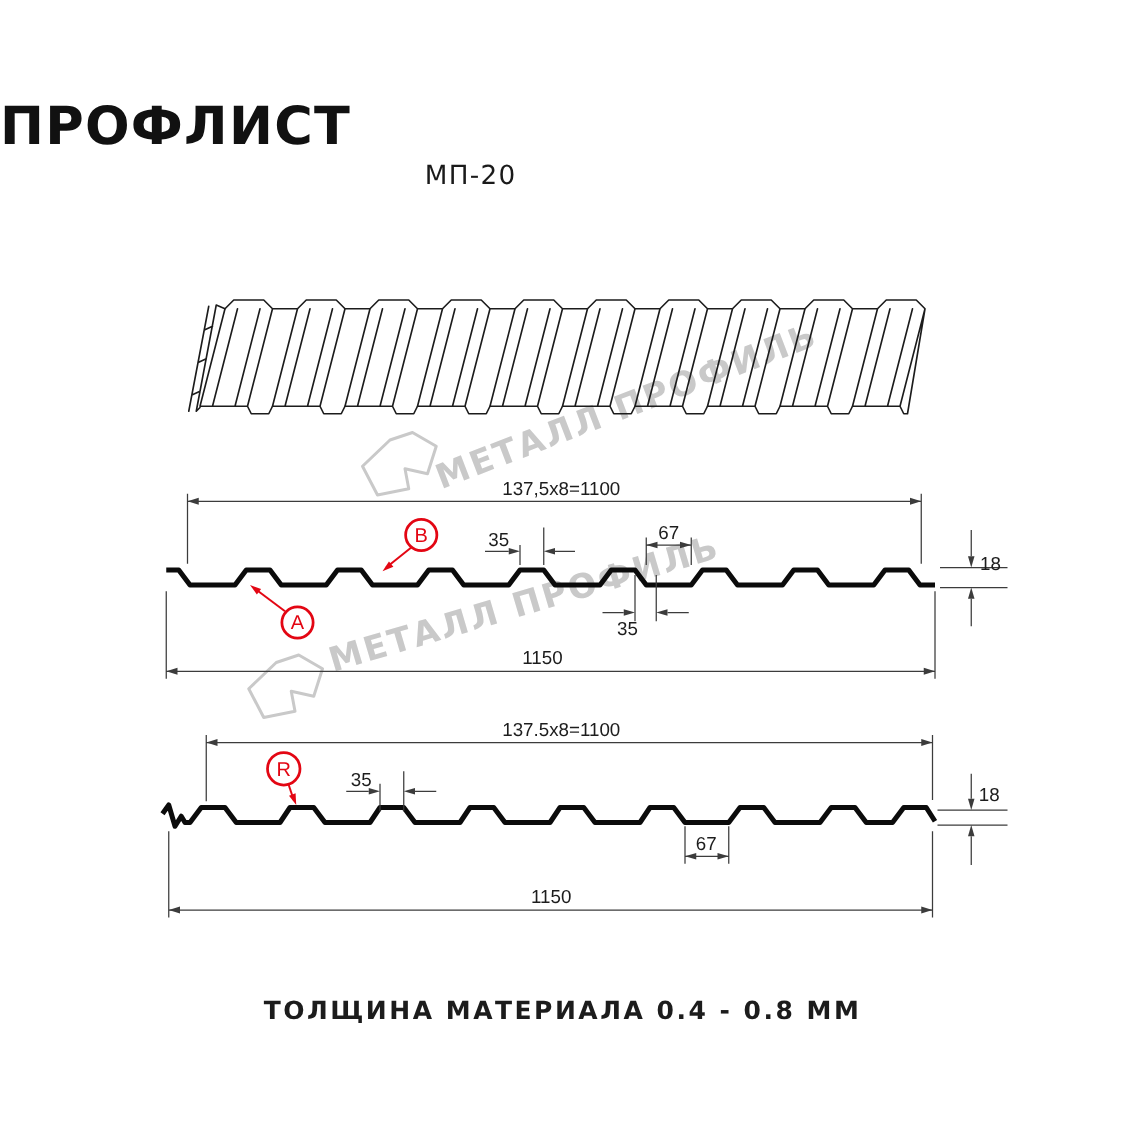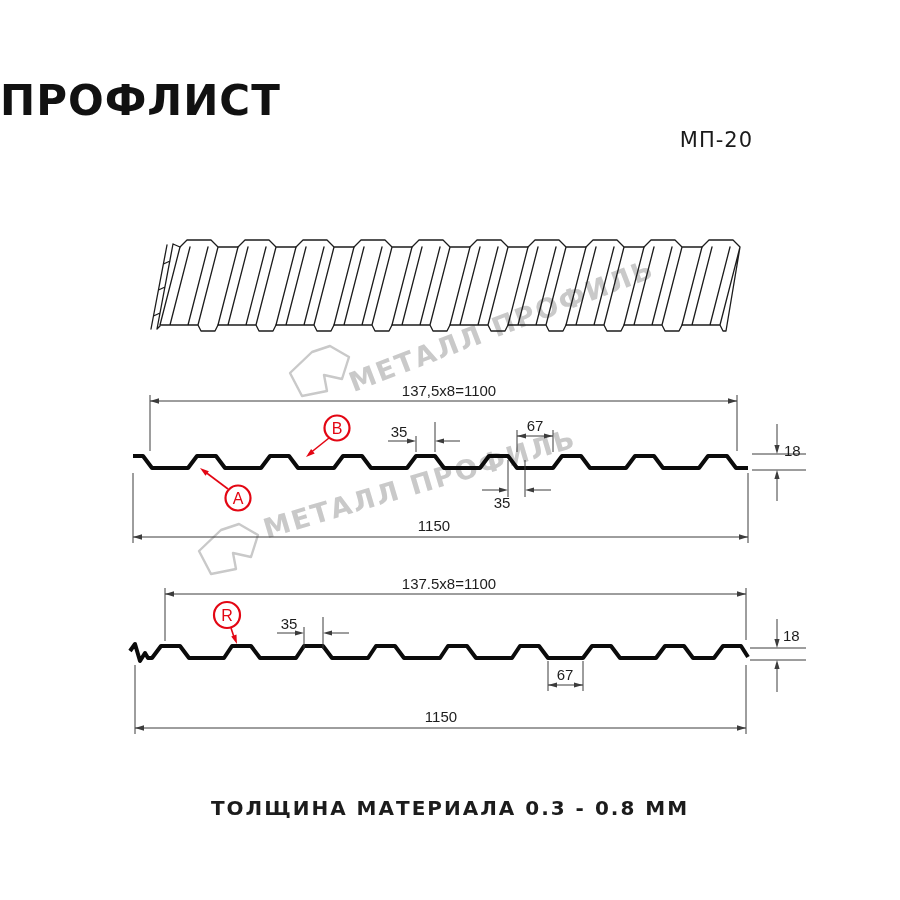--- a/index.html
+++ b/index.html
@@ -1,21 +1,21 @@
 <!DOCTYPE html>
 <html><head>
 <meta charset="utf-8">
 <style>
   html,body{margin:0;padding:0;background:#fff;}
   #page{position:relative;width:900px;height:900px;background:#ffffff;overflow:hidden;
         font-family:"Liberation Sans", sans-serif;}
   .title{position:absolute;left:0;top:76px;width:900px;text-align:left;
          font-family:"DejaVu Sans", sans-serif;font-weight:800;font-size:42px;
          letter-spacing:1px;color:#111;}
-  .subtitle{position:absolute;left:0;top:128px;width:753px;text-align:right;
+  .subtitle{position:absolute;left:0;top:128px;width:753px;text-align:center;
          font-family:"DejaVu Sans", sans-serif;font-weight:500;font-size:21px;
          letter-spacing:1px;color:#1a1a1a;}
   .footer{position:absolute;left:0;top:796px;width:900px;text-align:center;
          font-family:"DejaVu Sans", sans-serif;font-weight:600;font-size:20px;
          letter-spacing:2px;color:#1c1c1c;}
   .wm-text{position:absolute;white-space:nowrap;color:#c9c9c9;
          font-family:"DejaVu Sans", sans-serif;font-weight:700;font-size:27px;
          letter-spacing:2px;z-index:1;}
   #wm1-text{left:350px;top:368px;transform:rotate(-21deg);transform-origin:left center;}
   #wm2-text{left:264px;top:514px;transform:rotate(-16.5deg);transform-origin:left center;}
@@ -146,14 +146,14 @@
       <polygon class="ah" points="746,728 737,725.2 737,730.8"></polygon>
       <text x="441" y="722" text-anchor="middle">1150</text>
 
       <circle class="red-c" cx="227" cy="615" r="13"></circle>
       <text class="red" x="227" y="620.5" text-anchor="middle">R</text>
       <line class="red-l" x1="231" y1="628" x2="235" y2="640"></line>
       <polygon class="red-a" points="0,0 9,-2.8 9,2.8" transform="translate(237,644) rotate(-110.6)"></polygon>
     </g>
   </svg>
 
-  <div class="footer">ТОЛЩИНА МАТЕРИАЛА 0.3 - 0.8 ММ</div>
+  <div class="footer">ТОЛЩИНА МАТЕРИАЛА 0.4 - 0.8 ММ</div>
 </div>
 
 </body></html>

